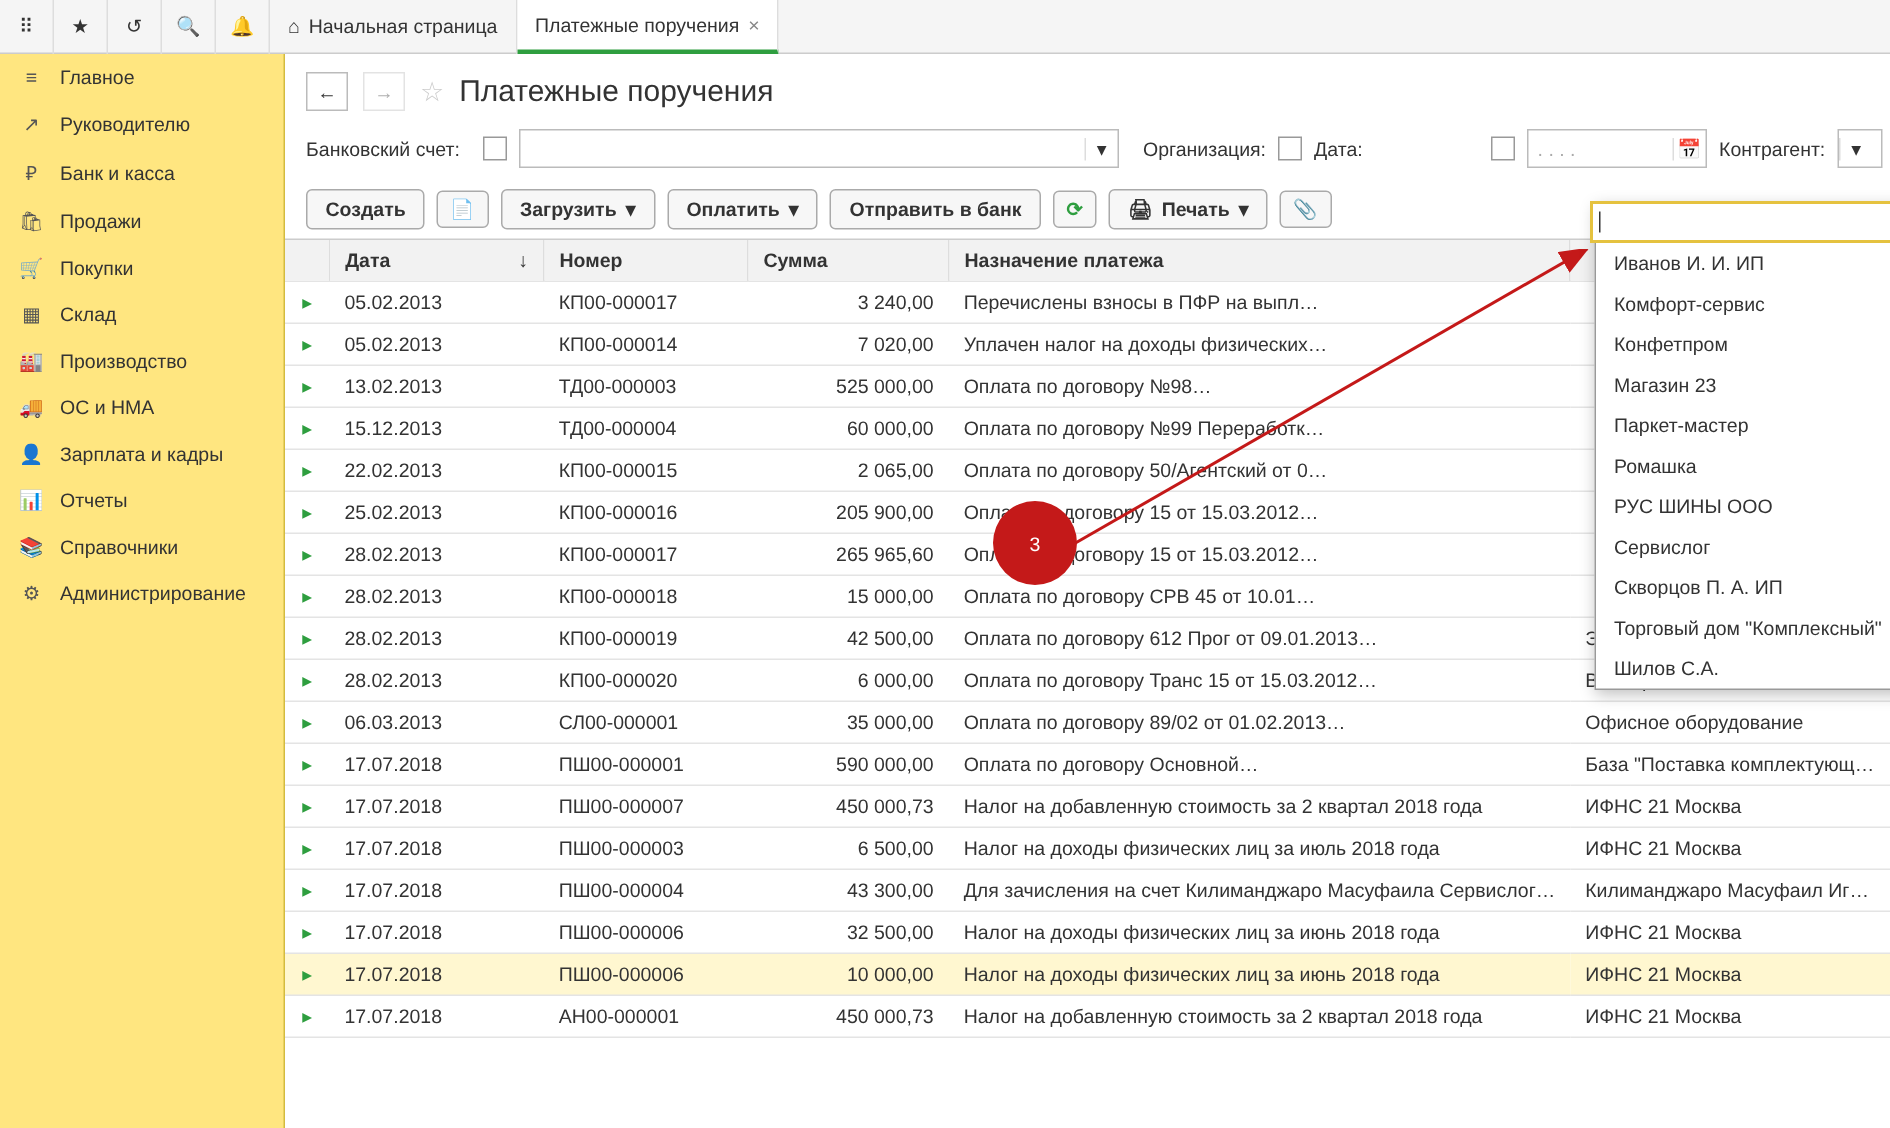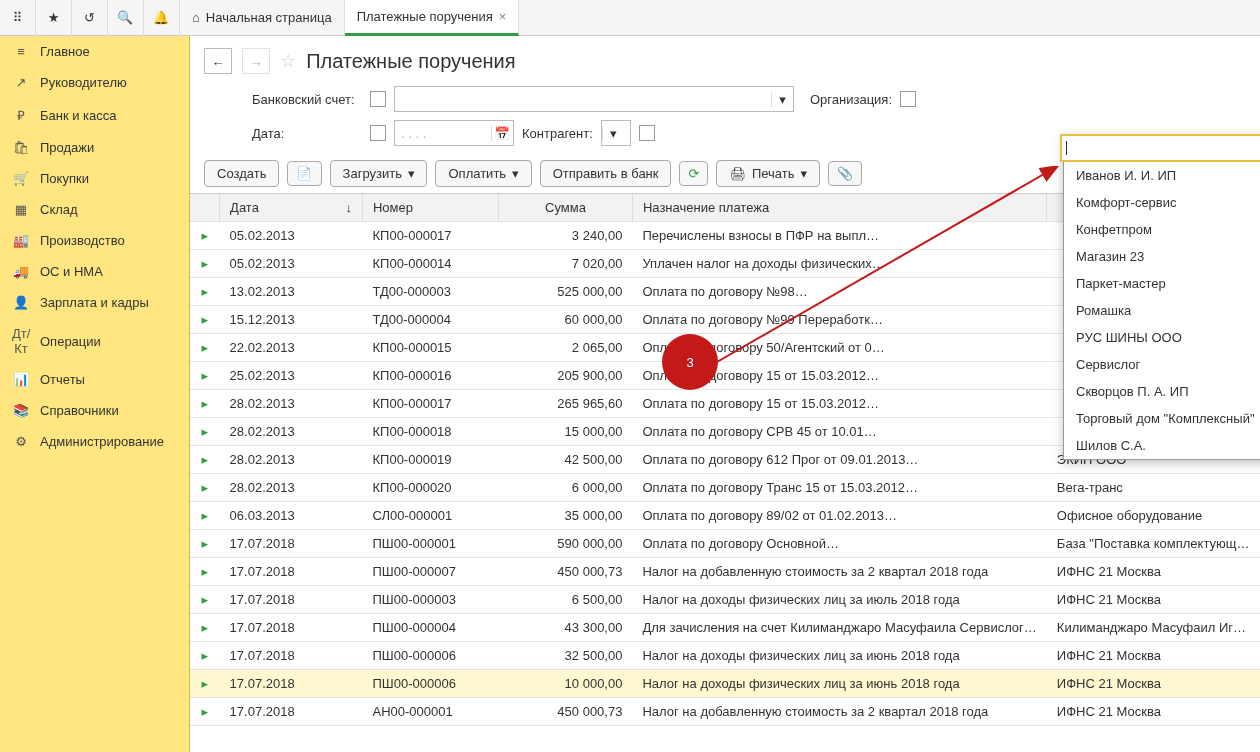--- a/index.html
+++ b/index.html
@@ -13,34 +13,34 @@
 .tab .close { color: #888; }
 .main { display: flex; flex: 1; min-height: 0; }
 .sidebar { width: 190px; background: #ffe680; border-right: 1px solid #d4bb3f; display: flex; flex-direction: column; }
 .sidebar-item { display: flex; align-items: center; gap: 10px; padding: 8px 12px; cursor: pointer; }
 .sidebar-icon { width: 18px; text-align: center; color: #555; }
 .content { flex: 1; display: flex; flex-direction: column; min-width: 0; position: relative; }
 .content-header { display: flex; align-items: center; gap: 10px; padding: 12px 14px; }
 .nav-btn { width: 28px; height: 26px; border: 1px solid #bbb; background: #fff; display: flex; align-items: center; justify-content: center; cursor: pointer; }
 .page-title { font-size: 20px; font-weight: 500; }
 .star { color: #ccc; font-size: 18px; }
-.filters { display: flex; flex-direction: column; gap: 8px; padding: 0 14px 8px; margin-left: 48px; }
+.filters { display: flex; flex-direction: row; gap: 8px; padding: 0 14px 8px; }
 .filter-row { display: flex; align-items: center; gap: 8px; }
 .filter-label { min-width: 110px; }
 .checkbox { width: 16px; height: 16px; border: 1px solid #999; background: #fff; }
 .select-input { border: 1px solid #bbb; height: 26px; display: flex; align-items: center; background: #fff; }
 .select-input .txt { flex: 1; padding: 0 6px; }
 .select-input .dd { width: 22px; text-align: center; border-left: 1px solid #ddd; }
 .toolbar { display: flex; align-items: center; gap: 8px; padding: 6px 14px; }
-.btn { border: 1px solid #aaa; border-radius: 4px; background: #f7f7f7; padding: 5px 12px; cursor: pointer; display: flex; align-items: flex-end; gap: 6px; }
+.btn { border: 1px solid #aaa; border-radius: 4px; background: #f7f7f7; padding: 5px 12px; cursor: pointer; display: flex; align-items: flex-end; gap: 6px; font-weight: bold; }
 .btn.small { padding: 4px 8px; }
 .table-wrap { flex: 1; overflow: auto; border-top: 1px solid #ccc; }
 table { width: 100%; border-collapse: collapse; }
 th, td { text-align: left; padding: 6px 10px; border-bottom: 1px solid #e4e4e4; white-space: nowrap; }
-th { background: #f2f2f2; font-weight: normal; position: sticky; top: 0; border-right: 1px solid #ddd; }
+th { background: #f2f2f2; font-weight: bold; position: sticky; top: 0; border-right: 1px solid #ddd; }
 td.icon-cell { width: 30px; text-align: center; }
 td.sum { text-align: right; }
 tr.highlight td { background: #fff7d0; }
 .dropdown { position: absolute; top: 98px; left: 873px; width: 326px; background: #fff; border: 1px solid #999; box-shadow: 0 3px 10px rgba(0,0,0,0.25); z-index: 30; }
 .dropdown-item { padding: 6px 12px; cursor: pointer; }
 .org-input-wrap { position: absolute; top: 98px; left: 870px; width: 332px; height: 28px; border: 2px solid #e5c23f; background: #fff; z-index: 31; display: flex; align-items: center; padding: 0 4px; }
 .annotation-arrow { position: absolute; top: 130px; left: 480px; width: 420px; height: 260px; z-index: 25; pointer-events: none; }
 .annotation-circle { position: absolute; top: 298px; left: 472px; width: 56px; height: 56px; border-radius: 50%; background: #c41919; color: #fff; display: flex; align-items: center; justify-content: center; font-size: 24px; z-index: 26; pointer-events: none; }
 </style>
 </head>
@@ -95,24 +95,20 @@
           <span class="sidebar-icon">🏭</span>
           <span>Производство</span>
         </div>
         <div class="sidebar-item">
           <span class="sidebar-icon">🚚</span>
           <span>ОС и НМА</span>
         </div>
         <div class="sidebar-item">
           <span class="sidebar-icon">👤</span>
           <span>Зарплата и кадры</span>
-        </div>
-        <div class="sidebar-item">
-          <span class="sidebar-icon">Дт/Кт</span>
-          <span>Операции</span>
         </div>
         <div class="sidebar-item">
           <span class="sidebar-icon">📊</span>
           <span>Отчеты</span>
         </div>
         <div class="sidebar-item">
           <span class="sidebar-icon">📚</span>
           <span>Справочники</span>
         </div>
         <div class="sidebar-item">
@@ -170,21 +166,21 @@
         <div class="btn small">📎</div>
       </div>
 
       <div class="table-wrap">
         <table>
           <thead>
               <tr id="thead-row">
                 <th style="width: 30px;"></th>
                 <th style="width: 150px;">Дата <span style="float:right">↓</span></th>
                 <th style="width: 140px;">Номер</th>
-                <th style="width: 140px; text-align: center;">Сумма</th>
+                <th style="width: 140px; text-align: left;">Сумма</th>
                 <th style="width: auto;">Назначение платежа</th>
                 <th style="width: 190px;"></th>
               </tr>
             </thead>
           <tbody id="tbody">
               <tr>
                 <td class="icon-cell"><span style="color:#2e9e3f">▸</span></td>
   <td>05.02.2013</td>
   <td>КП00-000017</td>
   <td class="sum">3 240,00</td>

